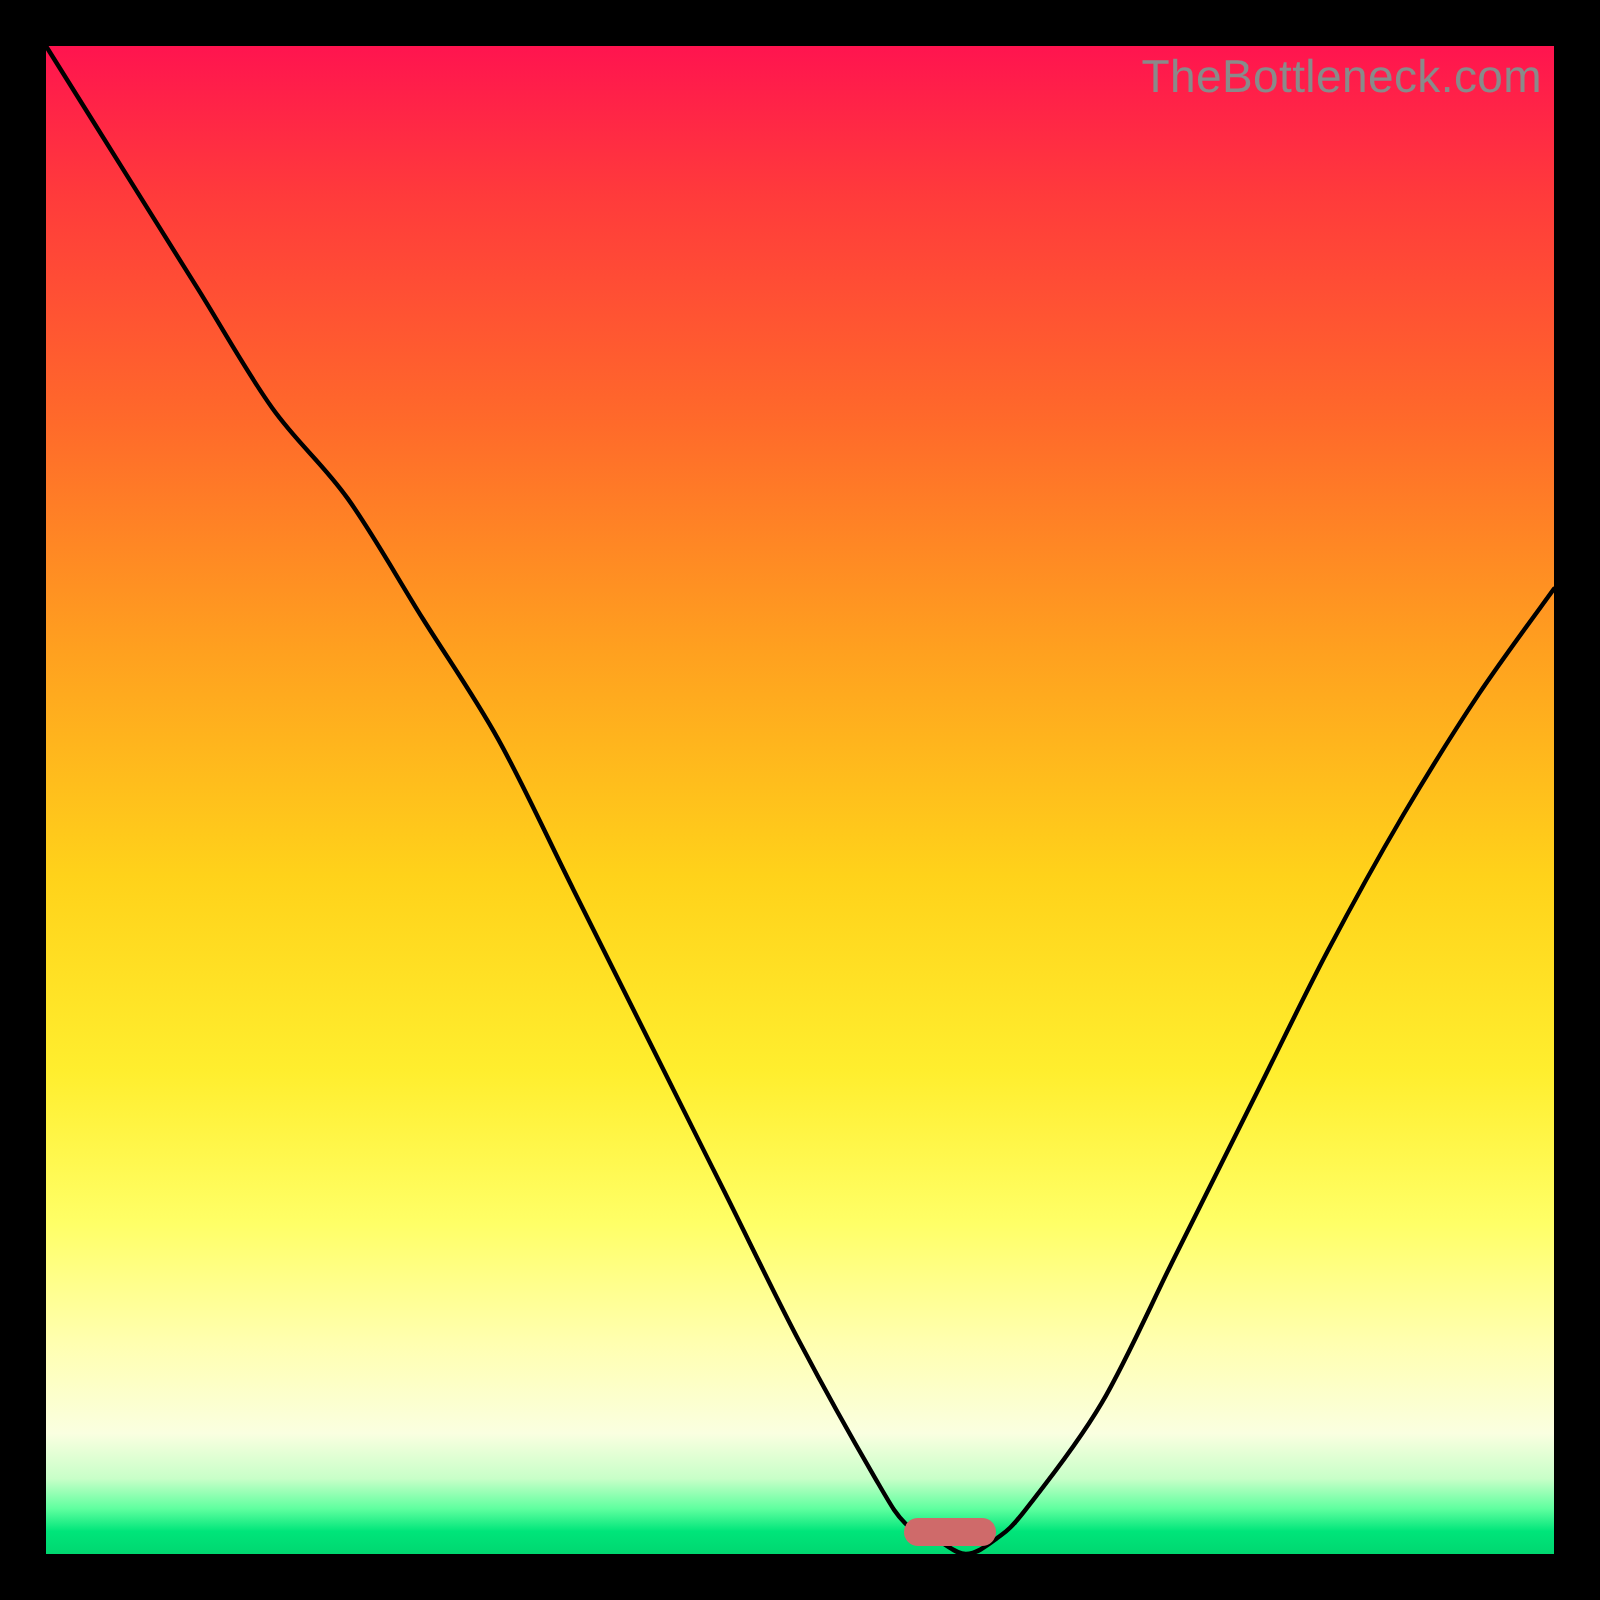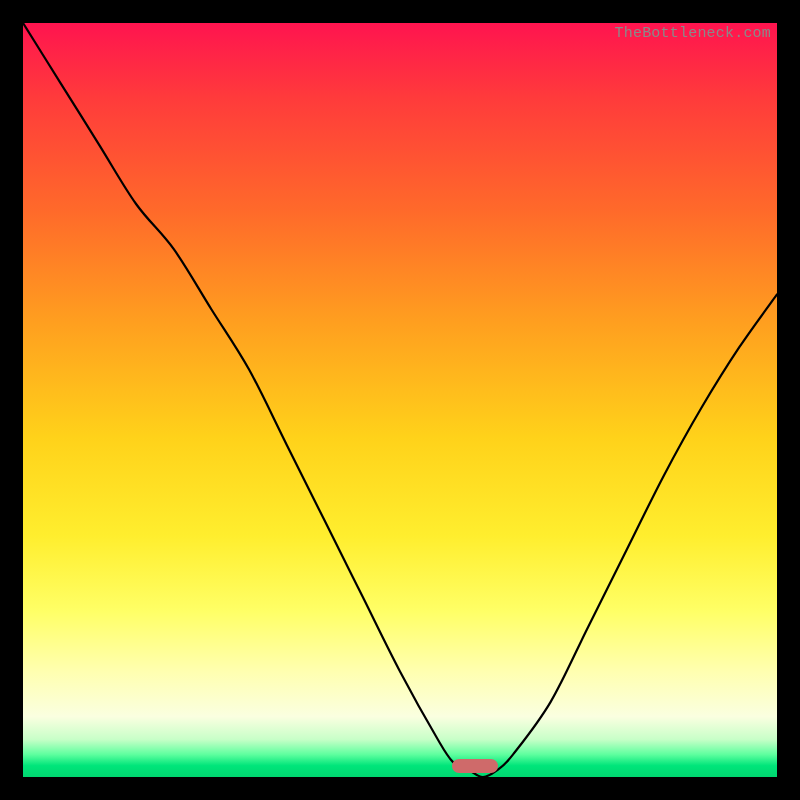--- a/index.html
+++ b/index.html
@@ -29,22 +29,22 @@
       #c8ffc8 95%,
       #5fff9f 97%,
       #00e57a 98.5%,
       #00d770 100%
     );
   }
   .watermark {
     position: absolute;
     top: 2px;
     right: 6px;
-    font-family: Liberation Mono, monospace;
-    font-size: 15px;
+    font-family: Liberation Sans, sans-serif;
+    font-size: 23px;
     font-weight: 500;
     color: #8a8a8a;
     letter-spacing: 0.2px;
   }
   svg.curve {
     position: absolute;
     left: 0;
     top: 0;
     width: 754px;
     height: 754px;

